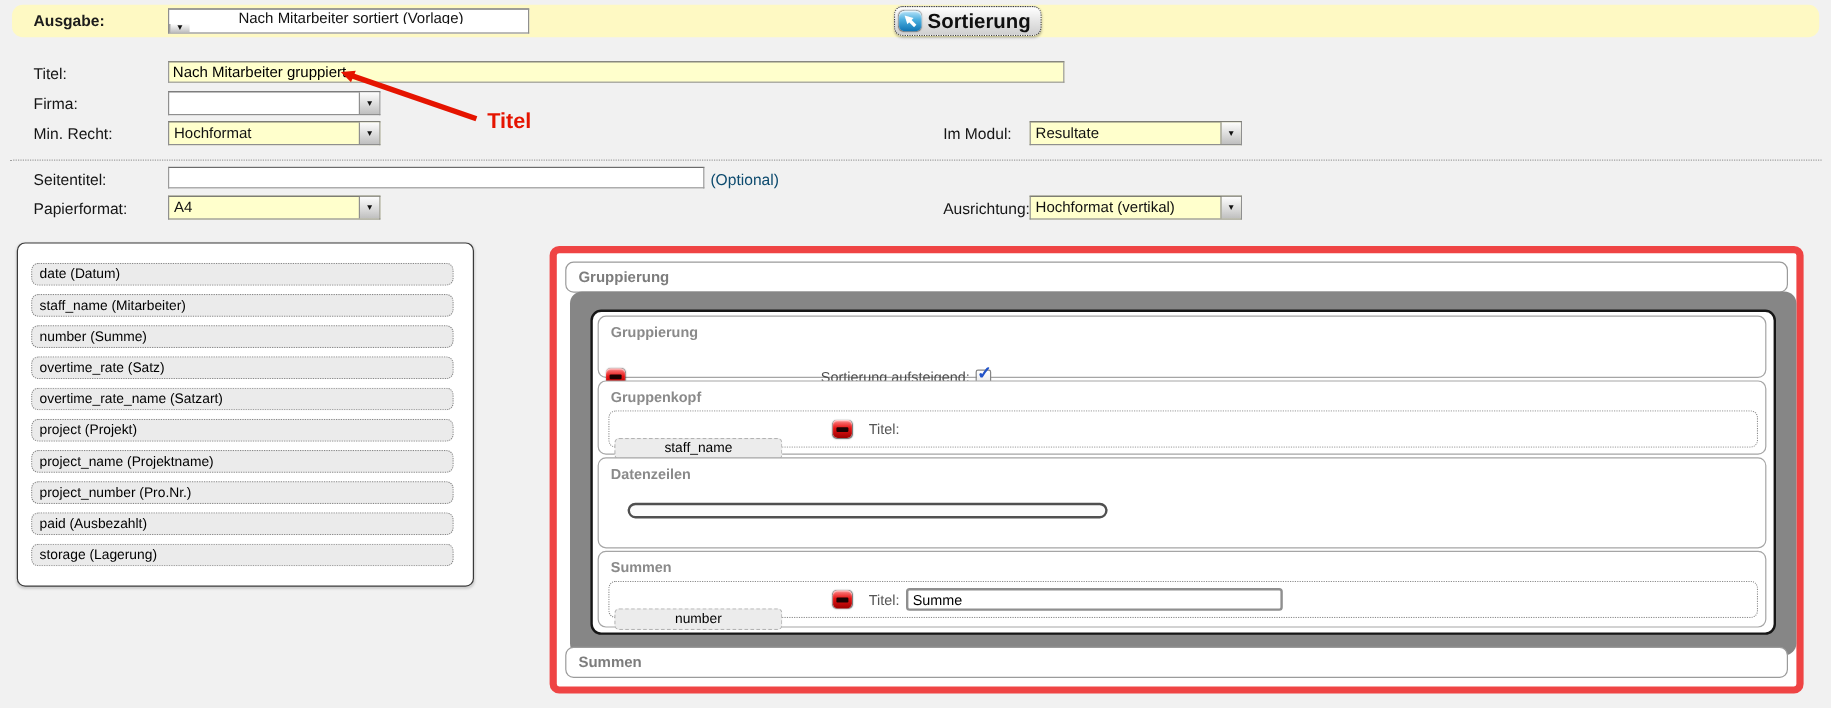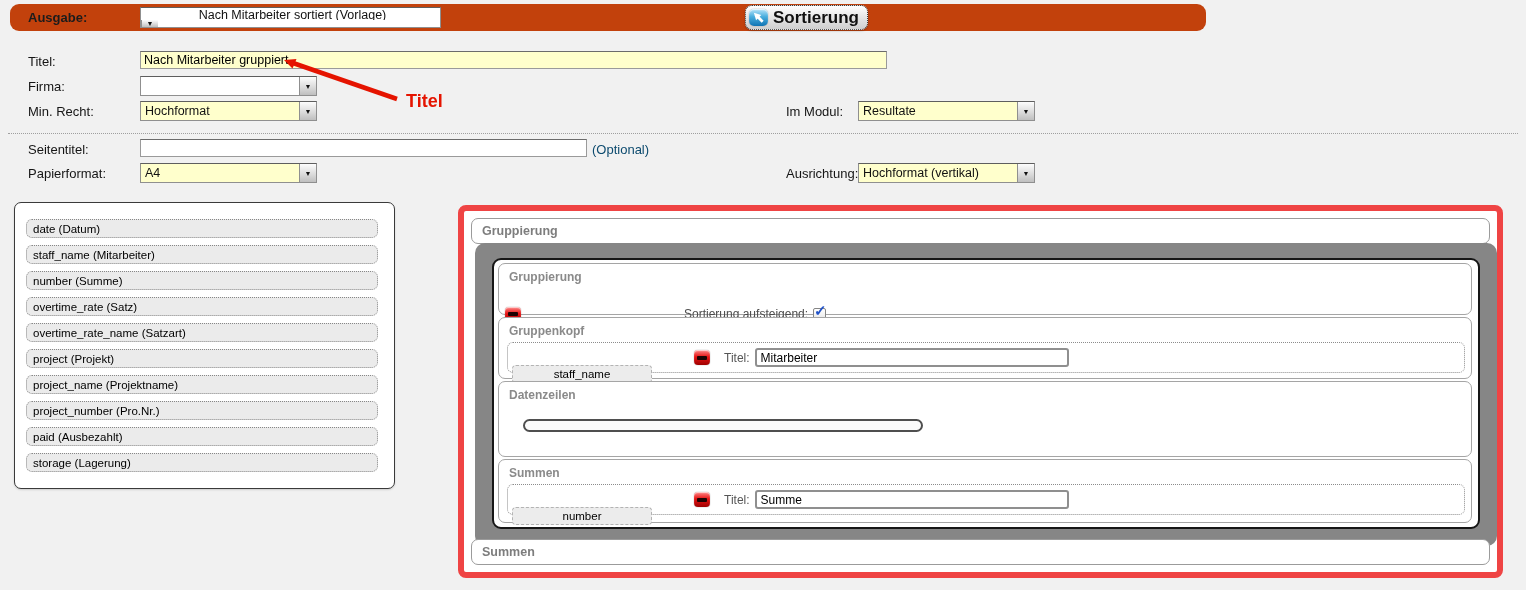--- a/index.html
+++ b/index.html
@@ -8,22 +8,22 @@
     background:#f1f1f1;
     font-family:"Liberation Sans", sans-serif;
     position:relative;
     overflow:hidden;
     color:#111;
   }
   .abs { position:absolute; }
 
   
   .topbar {
-    position:absolute; left:10px; top:4px; width:1196px; height:27px;
-    background:#c2410c; border-radius:9px;
+    position:absolute; left:10px; top:4px; width:1506px; height:27px;
+    background:#fef9c3; border-radius:9px;
   }
   .topbar-label {
     position:absolute; left:18px; top:6px; font-size:13px; font-weight:bold; color:#1c1c1c;
   }
   
   .select {
     display:flex; align-items:center; height:20px;
     border:1px solid #8f8f8f; border-top-color:#5e5e5e;
     background:#fff; cursor:default;
   }
@@ -278,21 +278,20 @@
         </div>
 
         <div class="subsection s-gruppenkopf">
           <div class="subsection-title">Gruppenkopf</div>
           <div class="dotted-row">
             <span class="pill">staff_name</span>
             <span class="minus-icon">
                 <span class="minus-bar"></span>
               </span>
             <span class="titel-label">Titel:</span>
-            <input class="row-input" value="Mitarbeiter" style="">
           </div>
         </div>
 
         <div class="subsection s-datenzeilen">
           <div class="subsection-title">Datenzeilen</div>
           <div class="empty-slot"></div>
         </div>
 
         <div class="subsection s-summen">
           <div class="subsection-title">Summen</div>

